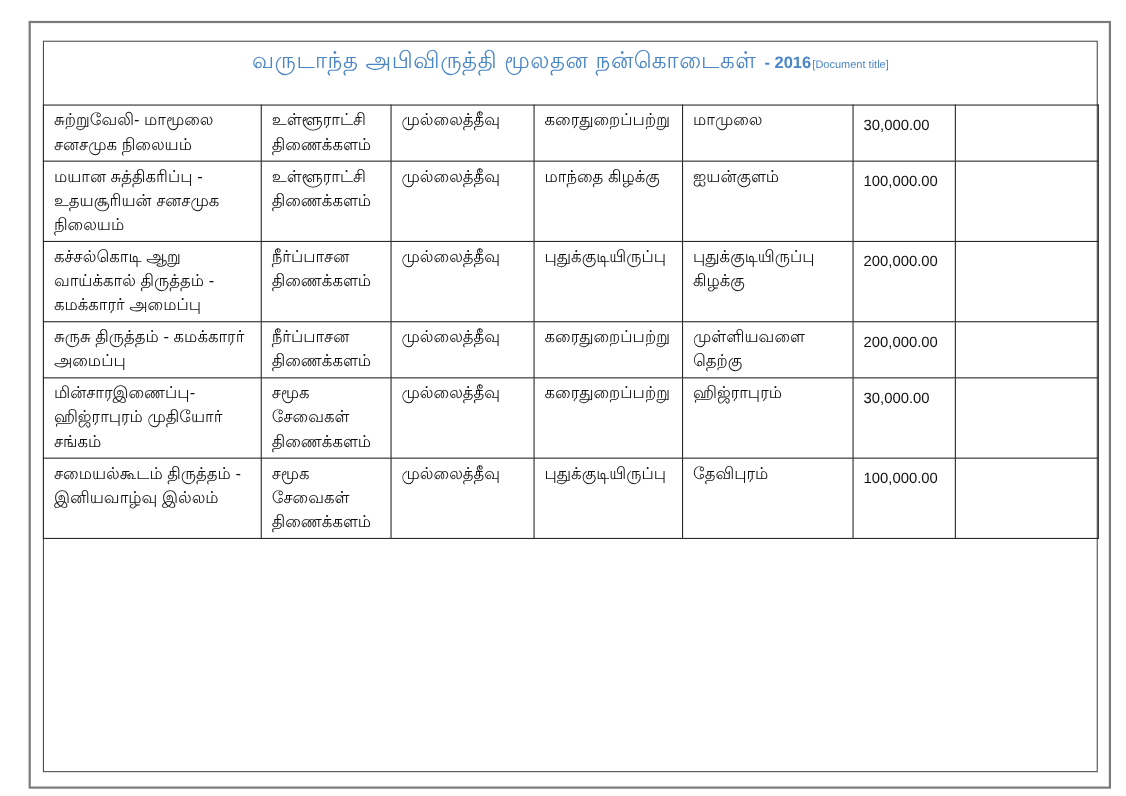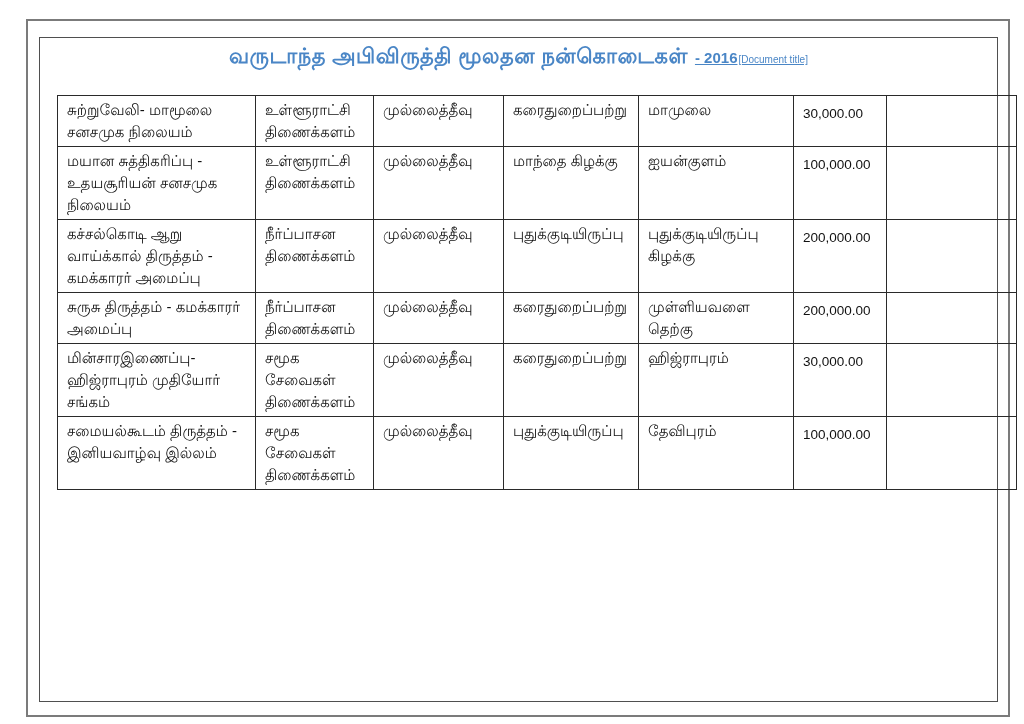--- a/index.html
+++ b/index.html
@@ -43,38 +43,36 @@
   .title-band {
     position: absolute;
     left: 39px;
     top: 44px;
     width: 959px;
     text-align: center;
     white-space: nowrap;
   }
   .title-main {
     font-size: 21px;
-    font-weight: bold;
+    font-weight: normal;
     letter-spacing: 0.5px;
   }
   .title-year {
     font-size: 15px;
     font-weight: bold;
     margin-left: 7px;
-    text-decoration: underline;
   }
   .title-doc-label {
     font-size: 10px;
     font-weight: normal;
     margin-left: 1px;
-    text-decoration: underline;
   }
   table.grants {
     position: absolute;
-    left: 57px;
+    left: 39px;
     top: 95px;
     width: 959px;
     border-collapse: collapse;
     table-layout: fixed;
   }
   table.grants td {
     border: 1px solid #2a2a2a;
     vertical-align: top;
     padding: 3px 8px 3px 9px;
     font-size: 15px;

